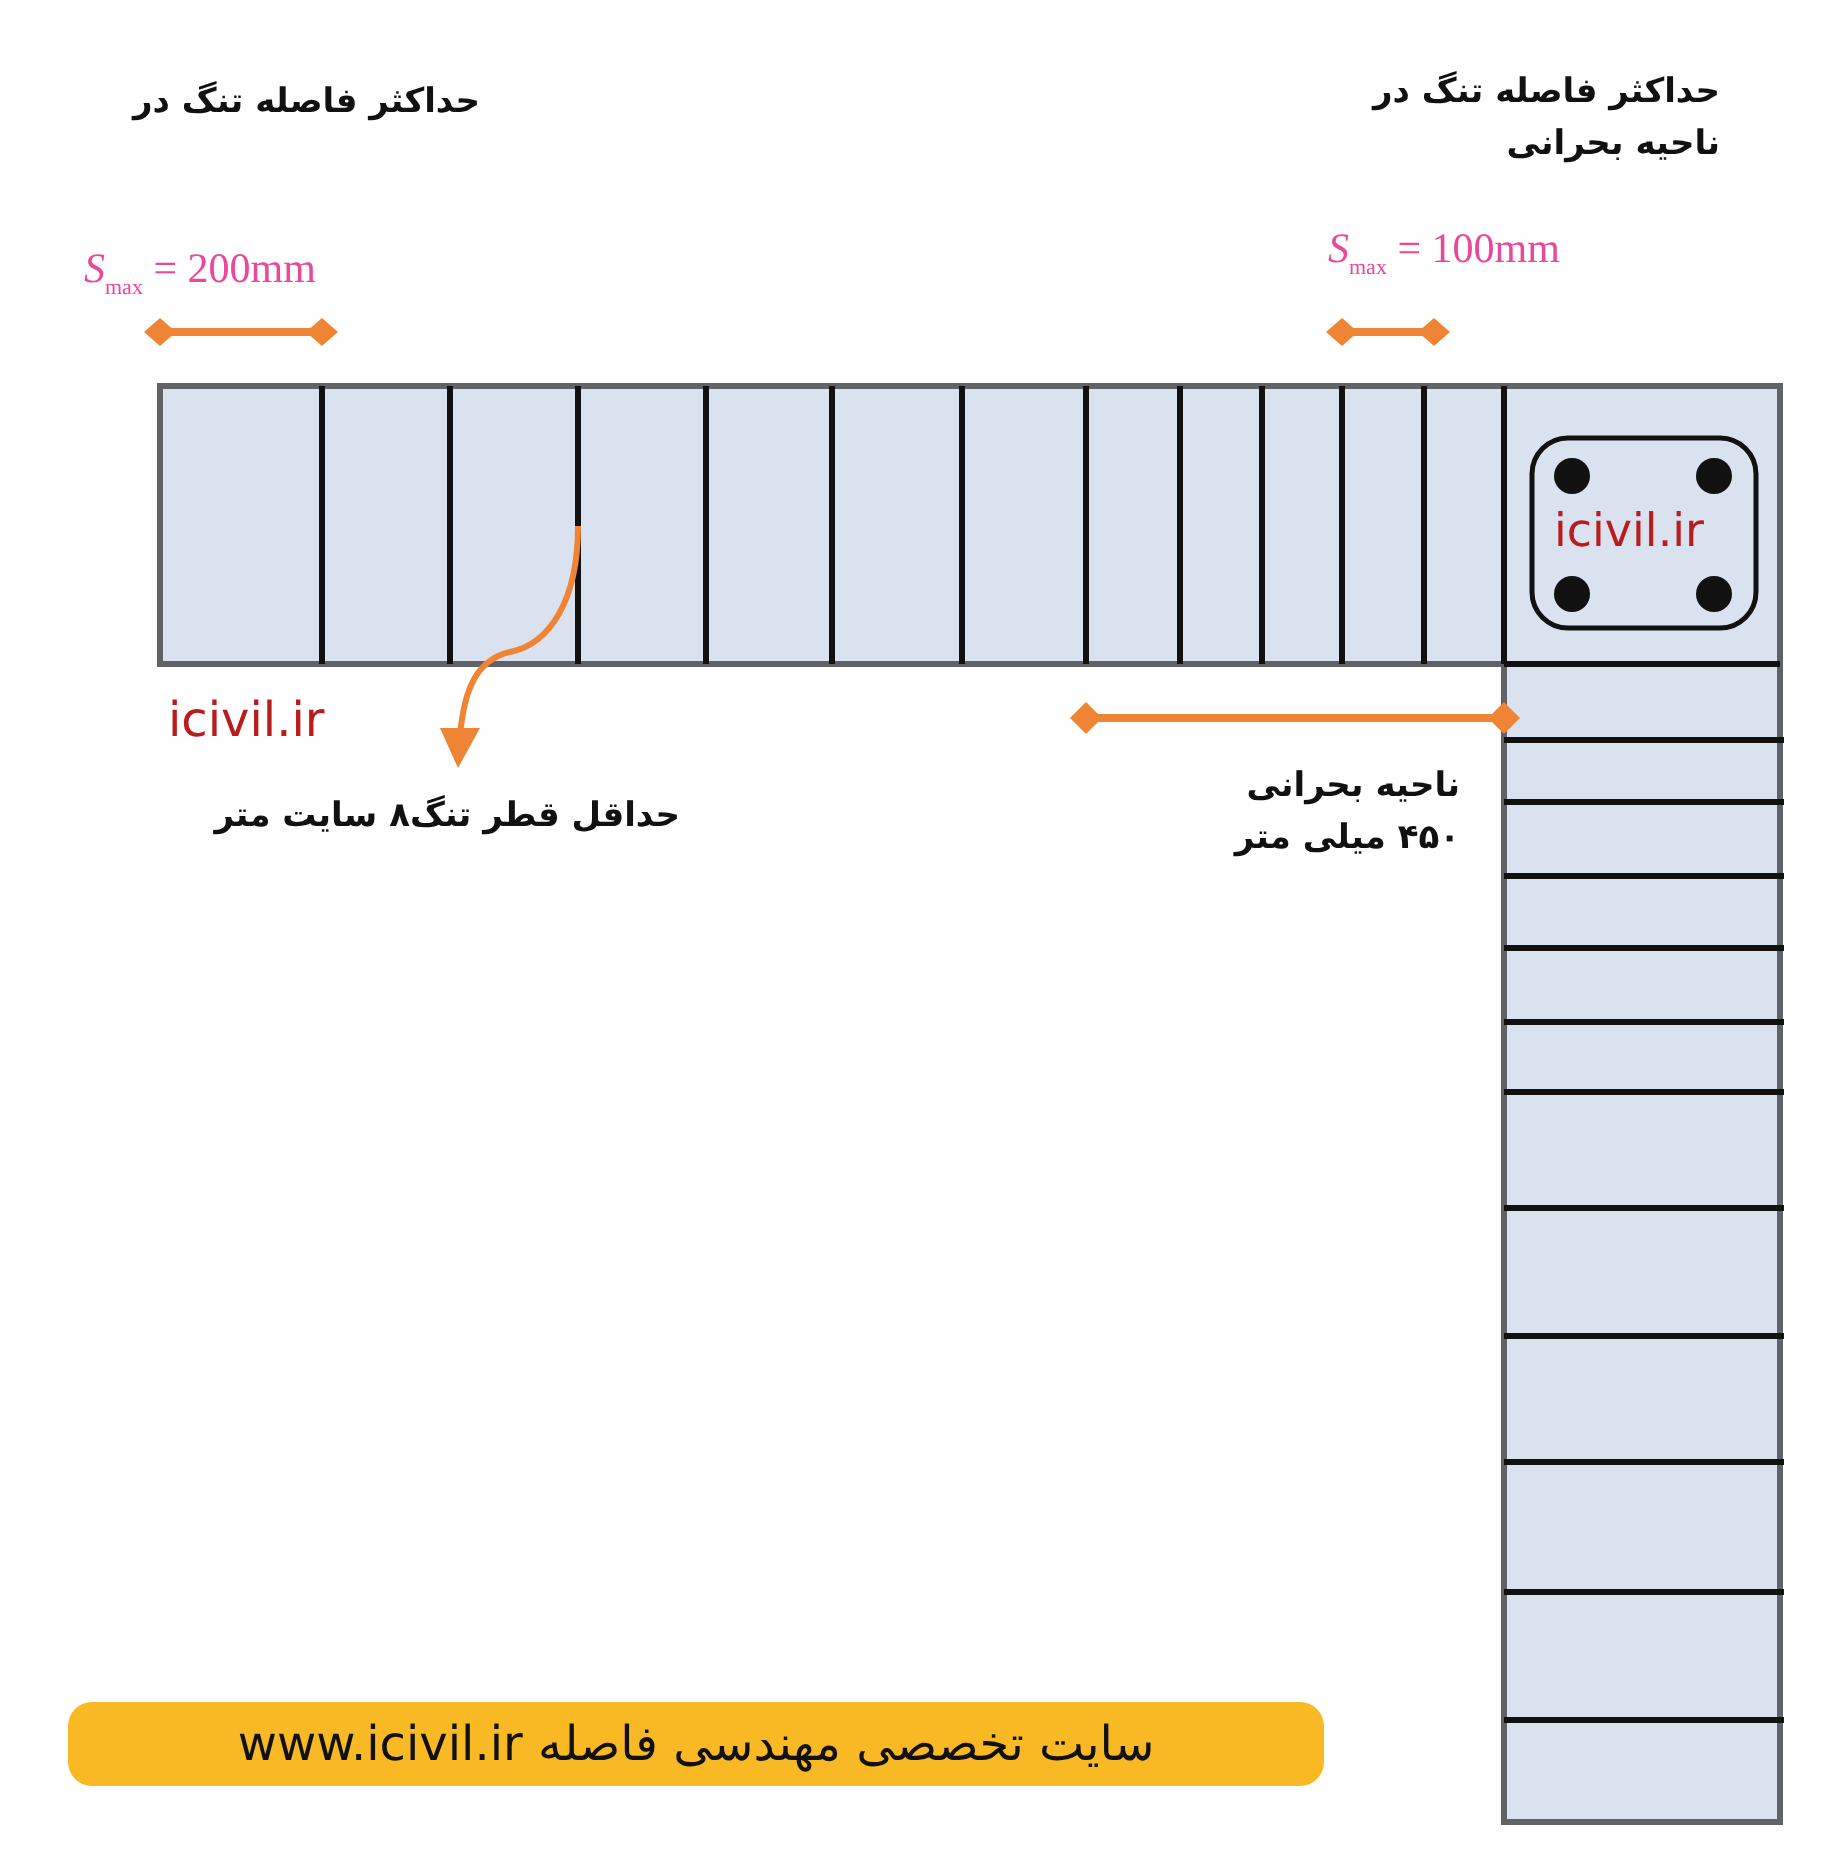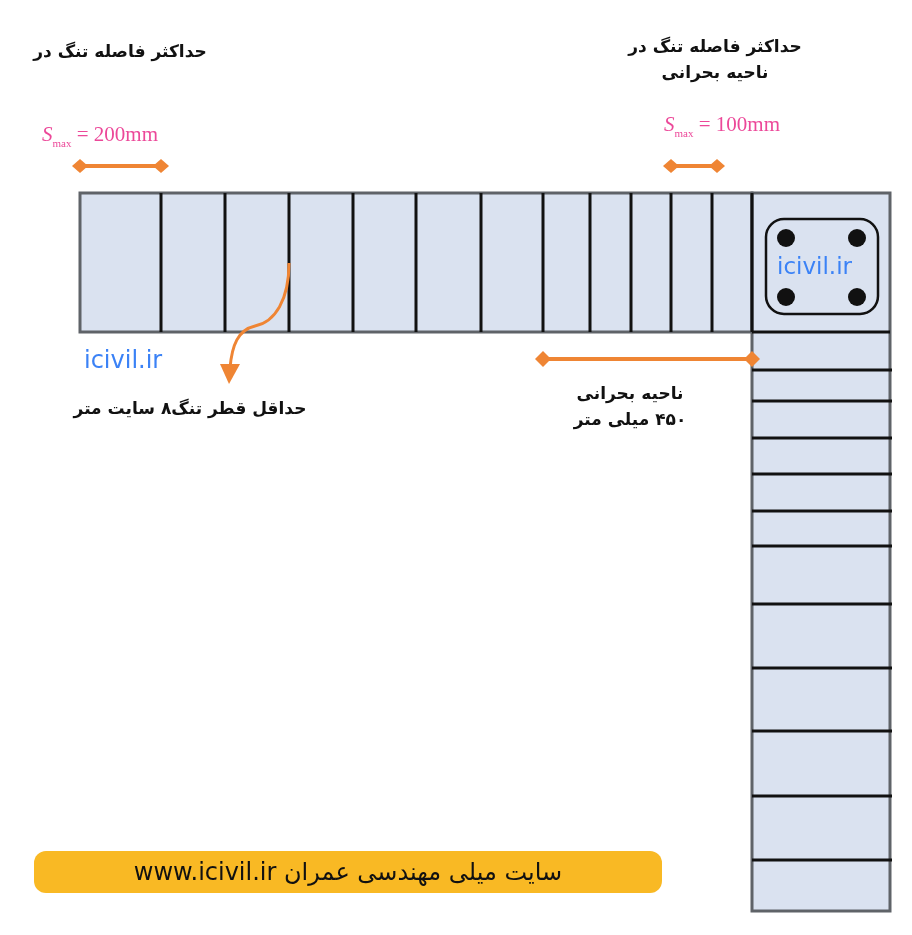--- a/index.html
+++ b/index.html
@@ -1,21 +1,21 @@
 <!DOCTYPE html>
 <html><head>
 <meta charset="utf-8">
 <style>
   html,body{margin:0;padding:0;background:#ffffff;}
   body{width:912px;height:935px;position:relative;overflow:hidden;font-family:"DejaVu Sans",sans-serif;}
-  .label{position:absolute;text-align:center;font-weight:bold;color:#111;direction:rtl;font-size:17px;line-height:26px;font-family:"DejaVu Sans",sans-serif;}
+  .label{position:absolute;text-align:right;font-weight:bold;color:#111;direction:rtl;font-size:17px;line-height:26px;font-family:"DejaVu Sans",sans-serif;}
   .smax{position:absolute;font-family:"Liberation Serif","DejaVu Serif",serif;font-style:italic;font-size:21px;color:#ec4899;white-space:nowrap;}
   .smax .sub{font-size:11px;font-style:normal;vertical-align:-6px;}
   .smax .num{font-style:normal;}
-  .wm{position:absolute;font-family:"DejaVu Sans",sans-serif;font-size:24px;color:#3b82f6;}
+  .wm{position:absolute;font-family:"DejaVu Sans",sans-serif;font-size:24px;color:#b91c1c;}
   #diagram{position:absolute;left:0;top:0;}
   .banner{position:absolute;left:34px;top:851px;width:628px;height:42px;background:#f9b924;border-radius:12px;display:flex;align-items:center;justify-content:center;font-size:24px;color:#111;font-family:"DejaVu Sans",sans-serif;direction:rtl;white-space:nowrap;}
 </style>
 </head>
 <body>
 
 <svg id="diagram" width="912" height="935" viewBox="0 0 912 935" xmlns="http://www.w3.org/2000/svg">
 
   <rect x="80" y="193" width="672" height="139" fill="#dae2f0" stroke="#5f6368" stroke-width="3"></rect>
 
@@ -100,13 +100,13 @@
 <div class="wm" style="left:84px;top:346px;">icivil.ir</div>
 <div class="wm" style="left:777px;top:253px;font-size:23px;">icivil.ir</div>
 
 <div class="label" style="left:40px;top:395px;width:300px;">حداقل قطر تنگ۸ سایت متر</div>
 
 <div class="label" style="left:530px;top:380px;width:200px;">
   <div>ناحیه بحرانی</div>
   <div>۴۵۰ میلی متر</div>
 </div>
 
-<div class="banner">سایت میلی مهندسی عمران www.icivil.ir</div>
+<div class="banner">سایت تخصصی مهندسی فاصله www.icivil.ir</div>
 
 </body></html>

